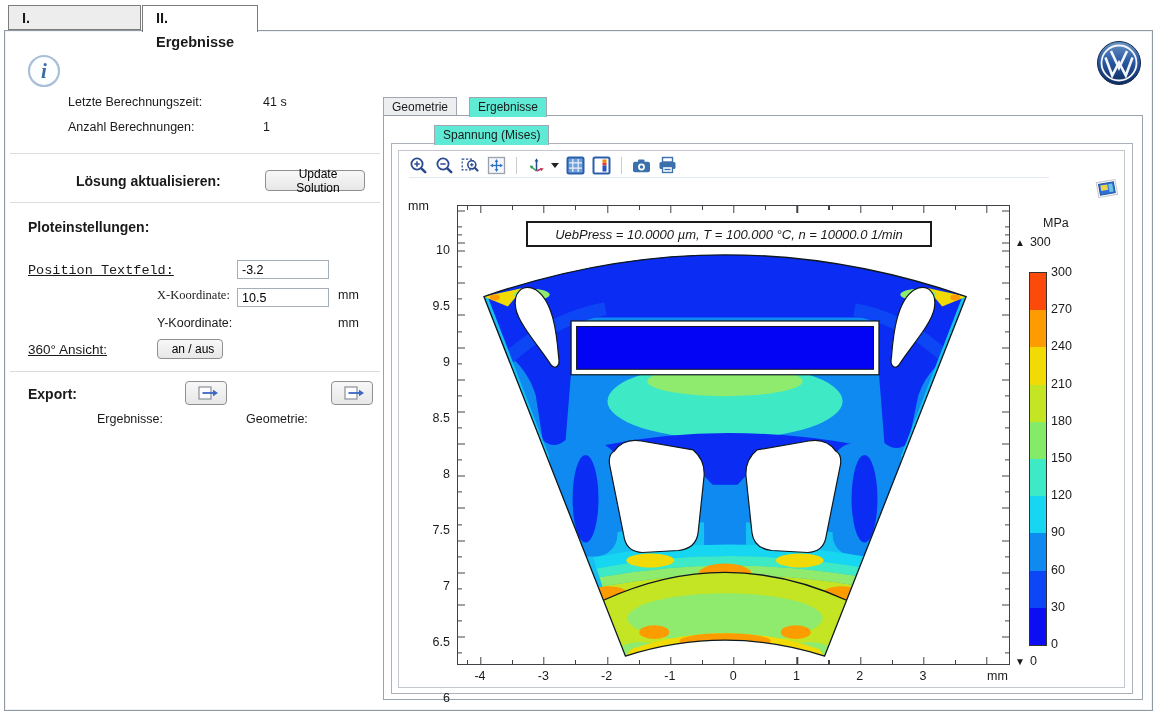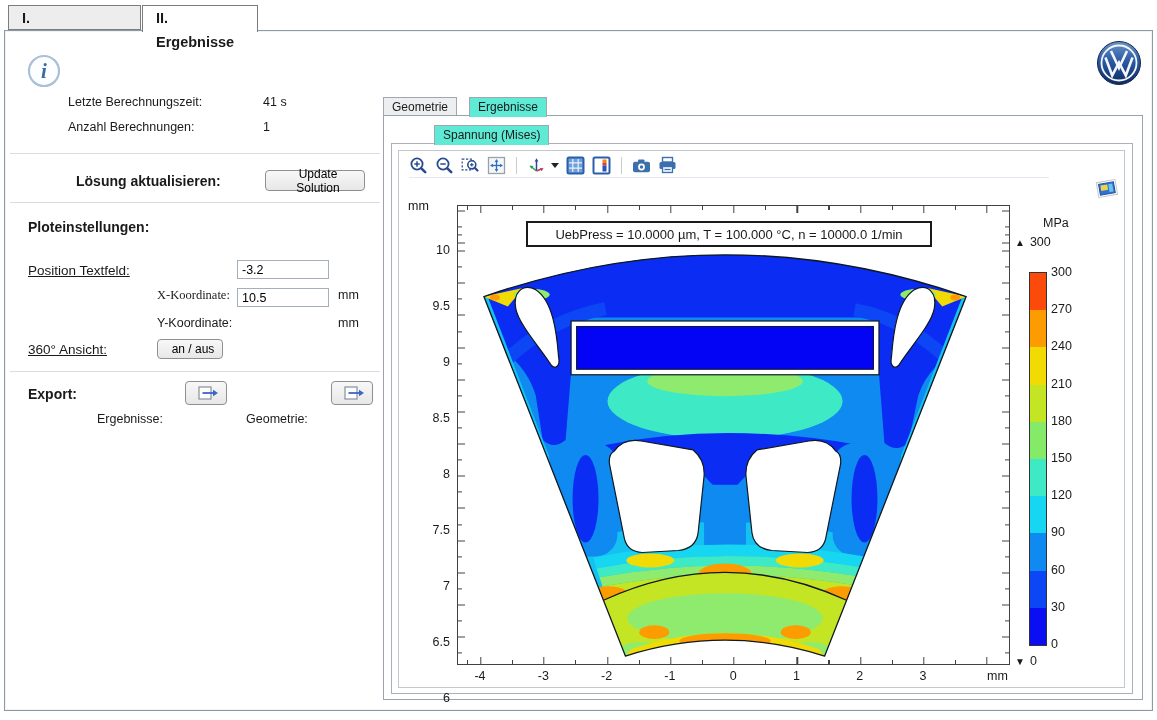--- a/index.html
+++ b/index.html
@@ -26,21 +26,21 @@
     font-size:12px;box-sizing:border-box;cursor:default;padding-left:12px;}
   .inp{position:absolute;border:1px solid #a5aeb9;font-size:12.5px;padding:0 4px;box-sizing:border-box;
     font-family:"Liberation Sans",sans-serif;background:#fff;}
   
   .toolbar{position:absolute;left:10px;top:3px;height:23px;display:flex;align-items:center;gap:7px;}
   .tbtn{width:19px;height:19px;display:flex;align-items:center;justify-content:center;}
   .tsep{width:1px;height:17px;background:#c9cdd2;margin:0 3px;}
   .caret{width:0;height:0;border-left:4.5px solid transparent;border-right:4.5px solid transparent;
     border-top:5px solid #222;margin-left:-2px;}
   
-  .plot{position:absolute;border:1px solid #3f4347;background:#fff;}
+  .plot{position:absolute;border:1px solid #3f4347;background:#fff;font-style:italic;}
   .tick-xmaj{position:absolute;left:0;right:0;height:7px;
     background:repeating-linear-gradient(to right,#3f4347 0 1px,transparent 1px 63.3px);background-position:22.3px 0;}
   .tick-xmin{position:absolute;left:0;right:0;height:4px;
     background:repeating-linear-gradient(to right,#3f4347 0 1px,transparent 1px 63.3px);background-position:54px 0;}
   .tick-ymaj{position:absolute;top:0;bottom:0;width:7px;
     background:repeating-linear-gradient(to bottom,#3f4347 0 1px,transparent 1px 32.17px);background-position:0 44.5px;}
   .tick-ymin{position:absolute;top:0;bottom:0;width:4px;
     background:repeating-linear-gradient(to bottom,#3f4347 0 1px,transparent 1px 32.17px);background-position:0 28.4px;}
   .xlabels{position:absolute;display:flex;justify-content:space-between;}
   .xlabels span{width:40px;height:16px;text-align:center;font-size:12.5px;}
@@ -76,21 +76,21 @@
 
   <div class="hr" style="top:153px;"></div>
 
   <div class="abs h" style="left:44px;top:173px;padding-left:32px;">Lösung aktualisieren:</div>
   <button class="btn" style="left:265px;top:170px;width:100px;height:21px;">Update Solution</button>
 
   <div class="hr" style="top:202px;"></div>
 
   <div class="abs h" style="left:28px;top:219px;">Ploteinstellungen:</div>
 
-  <div class="abs ul" style="left:28px;top:263px;">Position Textfeld:</div>
+  <div class="abs ul" style="left:28px;top:263px;font-family:Liberation Mono, monospace;">Position Textfeld:</div>
   <div class="abs l" style="left:157px;top:264px;font-family:Liberation Serif, serif;">X-Koordinate:</div>
   <input class="inp" style="left: 237px; top: 260px; width: 92px; height: 19px;" value="-3.2">
   <div class="abs l" style="left:338px;top:264px;">mm</div>
   <div class="abs l" style="left:157px;top:292px;">Y-Koordinate:</div>
   <input class="inp" style="left: 237px; top: 288px; width: 92px; height: 19px;" value="10.5">
   <div class="abs l" style="left:338px;top:292px;">mm</div>
 
   <div class="abs ul" style="left:28px;top:342px;">360° Ansicht:</div>
   <button class="btn" style="left:157px;top:339px;width:66px;height:20px;">an / aus</button>
 

